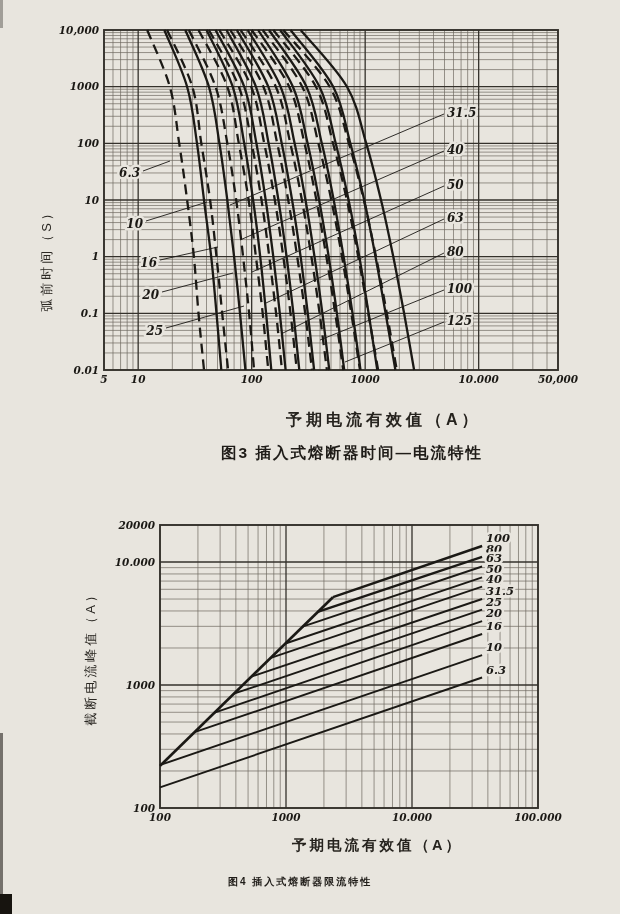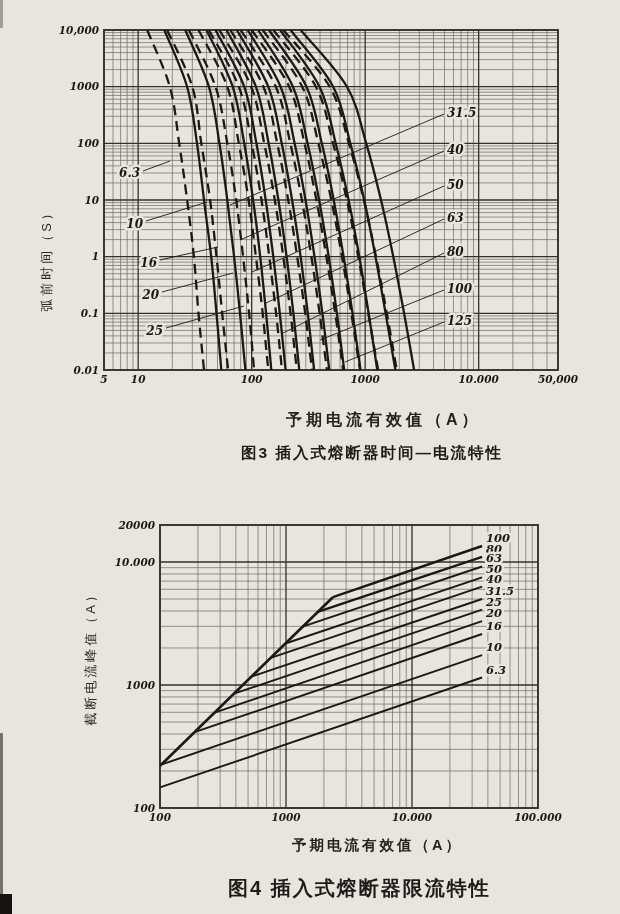--- a/index.html
+++ b/index.html
@@ -19,22 +19,22 @@
   .ytitle{
     position:absolute;font-size:13px;letter-spacing:3px;color:#2a2722;
     white-space:nowrap;transform:translate(-50%,-50%) rotate(-90deg);
   }
   #yt3{left:47px;top:258px;}
   #yt4{left:91px;top:656px;}
   .caption{
     position:absolute;font-size:15.5px;font-weight:bold;letter-spacing:2px;
     color:#1f1c18;white-space:nowrap;
   }
-  #cap3{left:221px;top:443px;margin-left:20px;}
-  #cap4{left:228px;top:875px;font-size:20px;}
+  #cap3{left:221px;top:443px;}
+  #cap4{left:228px;top:875px;font-size:10px;}
   .edge-strip{position:absolute;left:0;top:733px;width:3px;height:181px;background:rgba(22,19,15,.55);}
   .edge-corner{position:absolute;left:0;top:894px;width:12px;height:20px;background:#17140f;}
   .edge-top{position:absolute;left:0;top:0;width:3px;height:28px;background:rgba(30,27,22,.35);}
 </style>
 </head>
 <body>
 
 <div class="page">
   <svg id="charts" width="620" height="914" viewBox="0 0 620 914">
       <g>

